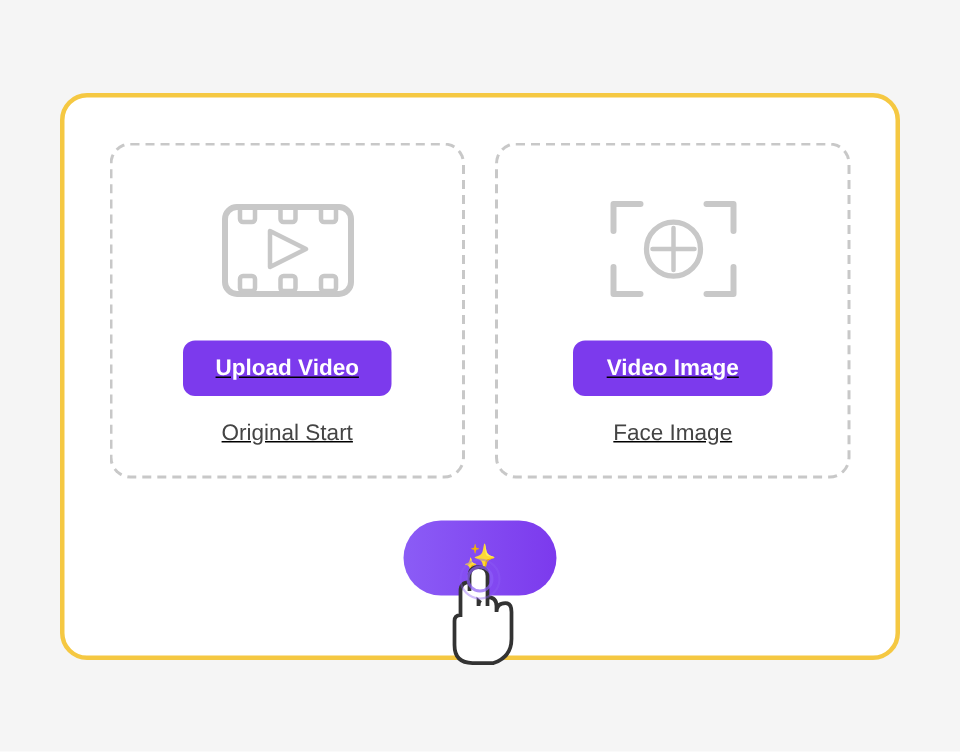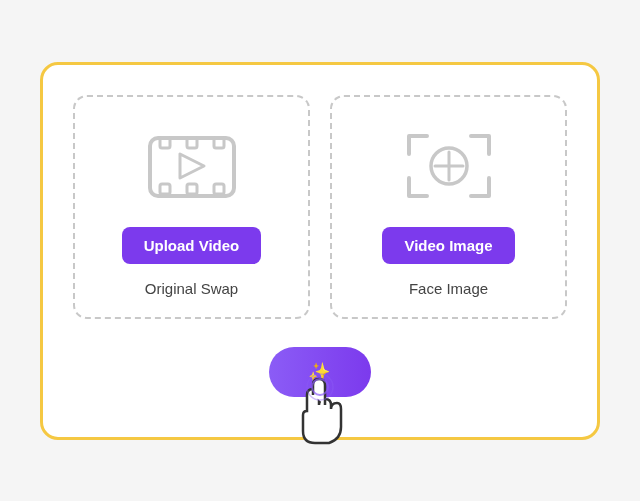--- a/index.html
+++ b/index.html
@@ -26,20 +26,21 @@
       align-items: center;
       gap: 28px;
       position: relative;
     }
 
     .cards-row {
       display: flex;
       gap: 20px;
       width: 100%;
       justify-content: center;
+      text-decoration: underline;
     }
 
     .upload-card {
       flex: 1;
       border: 2px dashed #c8c8c8;
       border-radius: 14px;
       padding: 24px 16px 20px 16px;
       display: flex;
       flex-direction: column;
       align-items: center;
@@ -132,21 +133,21 @@
           <rect x="18" y="58" width="10" height="10" rx="2" stroke="#c8c8c8" stroke-width="3" fill="none"></rect>
           <rect x="45" y="58" width="10" height="10" rx="2" stroke="#c8c8c8" stroke-width="3" fill="none"></rect>
           <rect x="72" y="58" width="10" height="10" rx="2" stroke="#c8c8c8" stroke-width="3" fill="none"></rect>
 
           <polygon points="38,28 38,52 62,40" stroke="#c8c8c8" stroke-width="3" fill="none" stroke-linejoin="round"></polygon>
         </svg>
       </div>
 
       <button class="upload-btn">Upload Video</button>
 
-      <span class="card-label">Original Swap</span>
+      <span class="card-label">Original Start</span>
     </div>
 
     <div class="upload-card">
       <div class="icon-area">
 
         <svg width="100" height="80" viewBox="0 0 100 80" fill="none" xmlns="http://www.w3.org/2000/svg">
 
           <path d="M10 28 L10 10 L28 10" stroke="#c8c8c8" stroke-width="4" fill="none" stroke-linecap="round" stroke-linejoin="round"></path>
 
           <path d="M72 10 L90 10 L90 28" stroke="#c8c8c8" stroke-width="4" fill="none" stroke-linecap="round" stroke-linejoin="round"></path>

